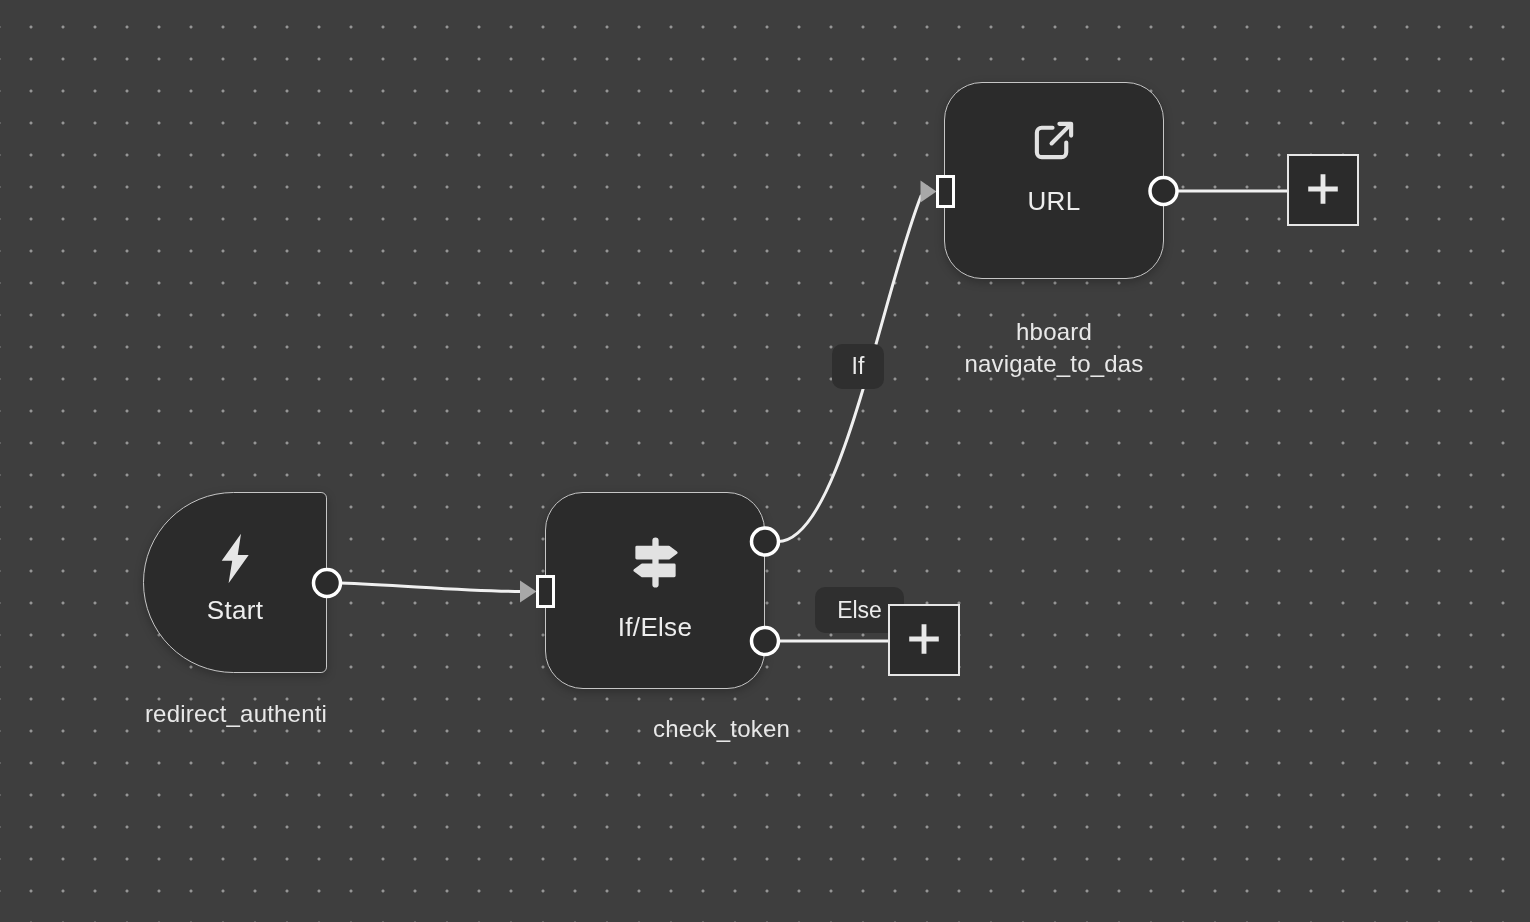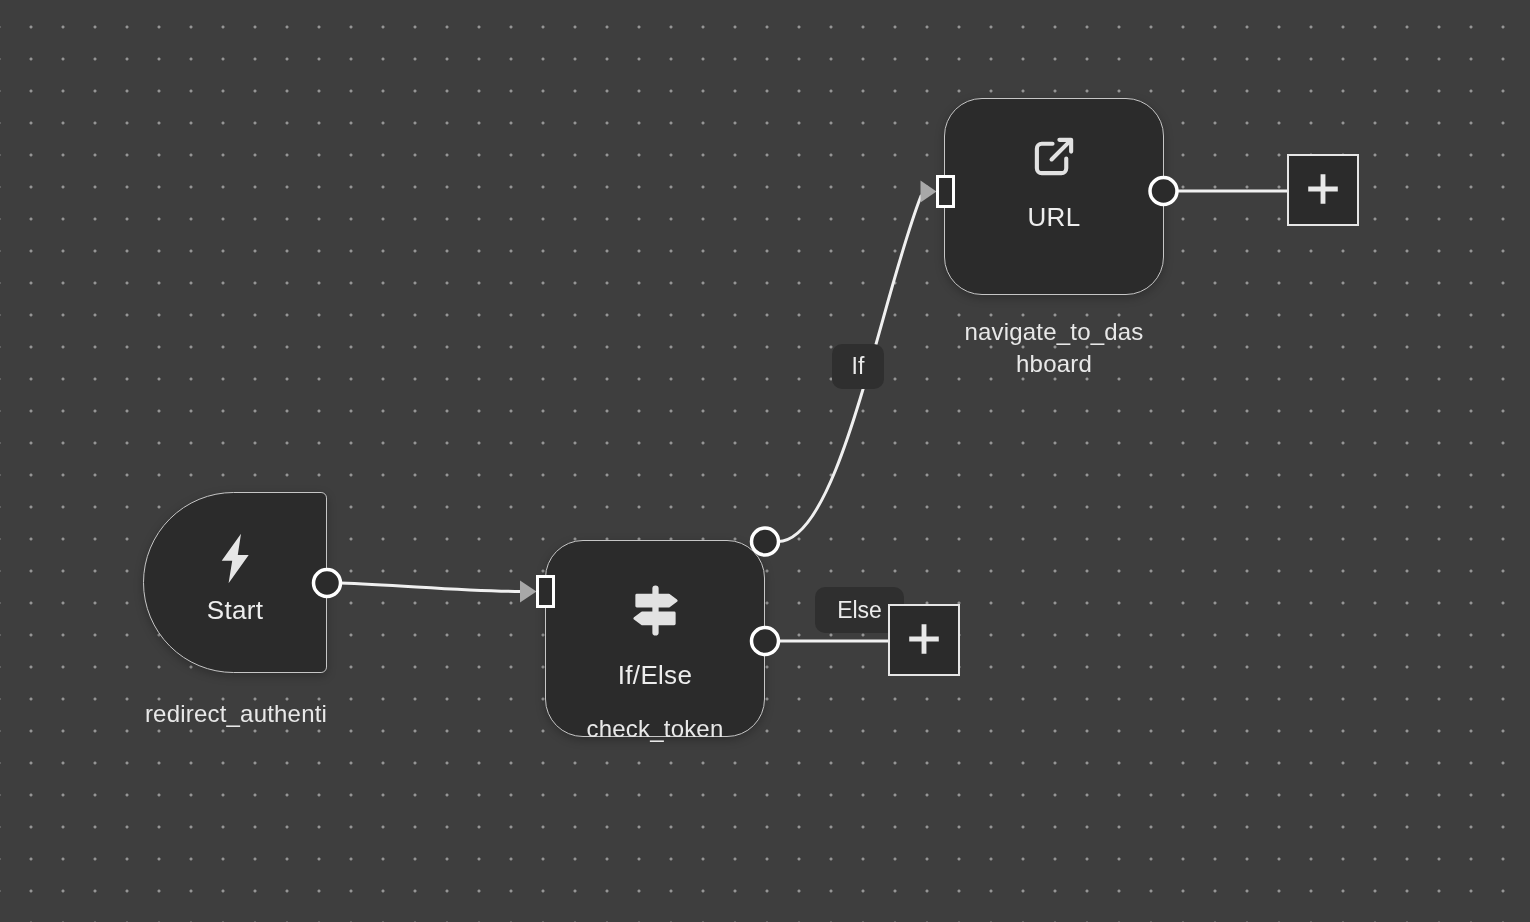--- a/index.html
+++ b/index.html
@@ -23,29 +23,29 @@
 
   .node{
     position:absolute;z-index:2;box-sizing:border-box;
     background:#2b2b2b;border:1.5px solid #c6c6c6;
     display:flex;flex-direction:column;align-items:center;justify-content:center;
     color:#ededed;box-shadow:0 3px 10px rgba(0,0,0,0.25);
   }
   .node .title{font-size:26px;font-weight:500;letter-spacing:.3px;color:#ededed;}
   .node .icon{display:flex;align-items:center;justify-content:center;}
   .node-start{left:143px;top:492px;width:184px;height:181px;border-radius:92px 6px 6px 92px;gap:10px;padding-bottom:8px;}
-  .node-conditional{left:545px;top:492px;width:220px;height:197px;border-radius:38px;gap:22px;padding-bottom:4px;margin-top:48px;}
-  .node-navigate{left:944px;top:98px;width:220px;height:197px;border-radius:38px;gap:22px;padding-bottom:27px;}
+  .node-conditional{left:545px;top:492px;width:220px;height:197px;border-radius:38px;gap:22px;padding-bottom:4px;}
+  .node-navigate{left:944px;top:82px;width:220px;height:197px;border-radius:38px;gap:22px;padding-bottom:27px;}
 
   .node-label{
     position:absolute;z-index:2;text-align:center;color:#e8e8e8;
     font-size:24px;line-height:32px;font-weight:400;letter-spacing:.2px;
   }
   .start-name{left:108px;top:698px;width:256px;}
-  .check-name{left:544px;top:713px;width:222px;}
+  .check-name{left:568px;top:713px;width:222px;text-align:right;}
   .check-type{left:544px;top:765px;width:222px;}
   .url-name{left:944px;top:316px;width:220px;}
   .url-type{left:944px;top:397px;width:220px;}
 
   .edge-pill{
     position:absolute;z-index:4;background:#2f2f2f;border-radius:10px;
     color:#ececec;font-size:23px;display:flex;align-items:center;justify-content:center;
     cursor:pointer;
   }
   .if-pill{left:832px;top:344px;width:52px;height:45px;}
@@ -115,22 +115,22 @@
     <circle class="port-circle" cx="1163.5" cy="191" r="13.5"></circle>
   </svg>
 
   <div class="node-label start-name">
     <div>redirect_authenti</div>
   </div>
 
   <div class="node-label check-name">check_token</div>
 
   <div class="node-label url-name">
+    <div>hboard</div>
     <div>navigate_to_das</div>
-    <div>hboard</div>
   </div>
 
   <div class="edge-pill if-pill">If</div>
   <div class="edge-pill else-pill">Else</div>
 
   <button class="plus-button plus-else">
     <span>
       <svg width="38" height="38" viewBox="0 0 36 36">
         <path d="M4 18 H32 M18 4 V32" stroke="#e9e9e9" stroke-width="4.6" fill="none"></path>
       </svg>

